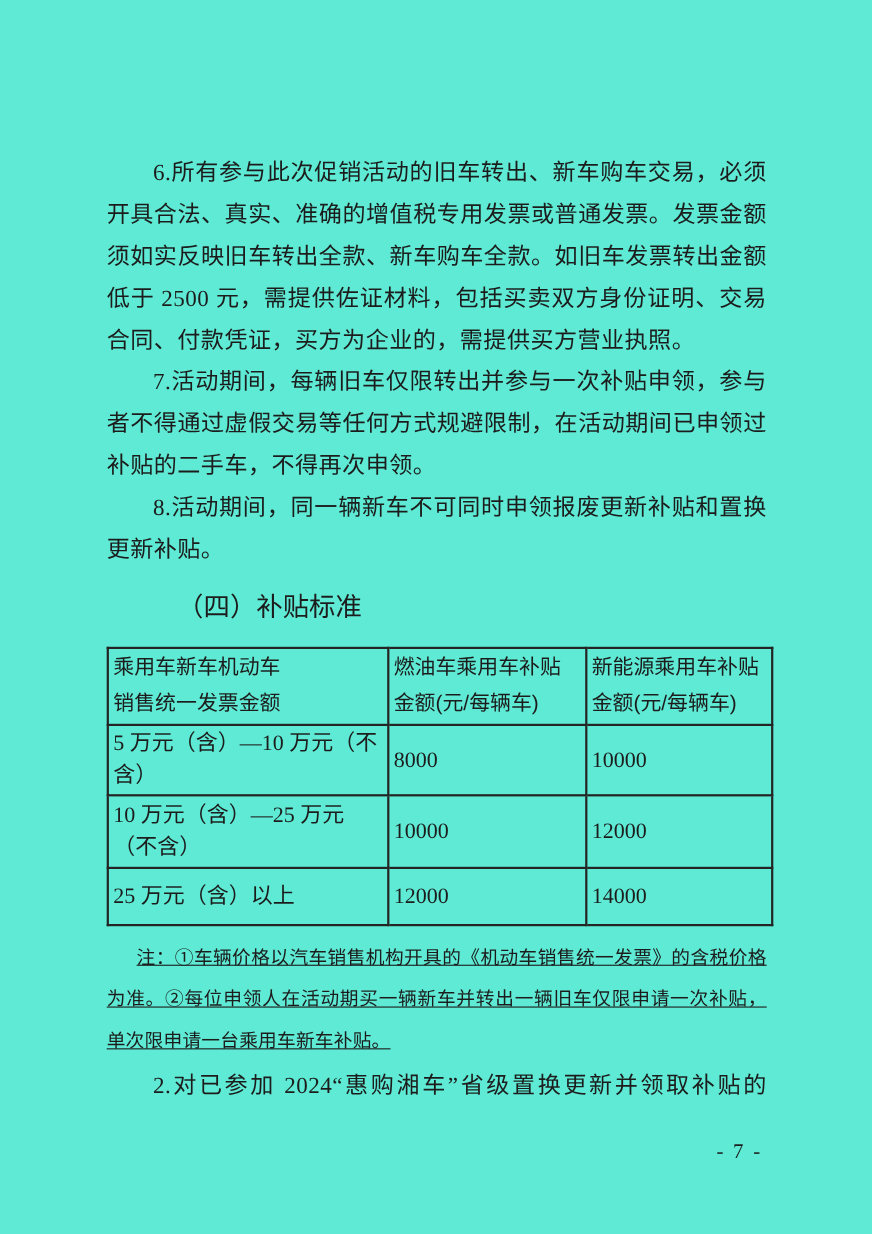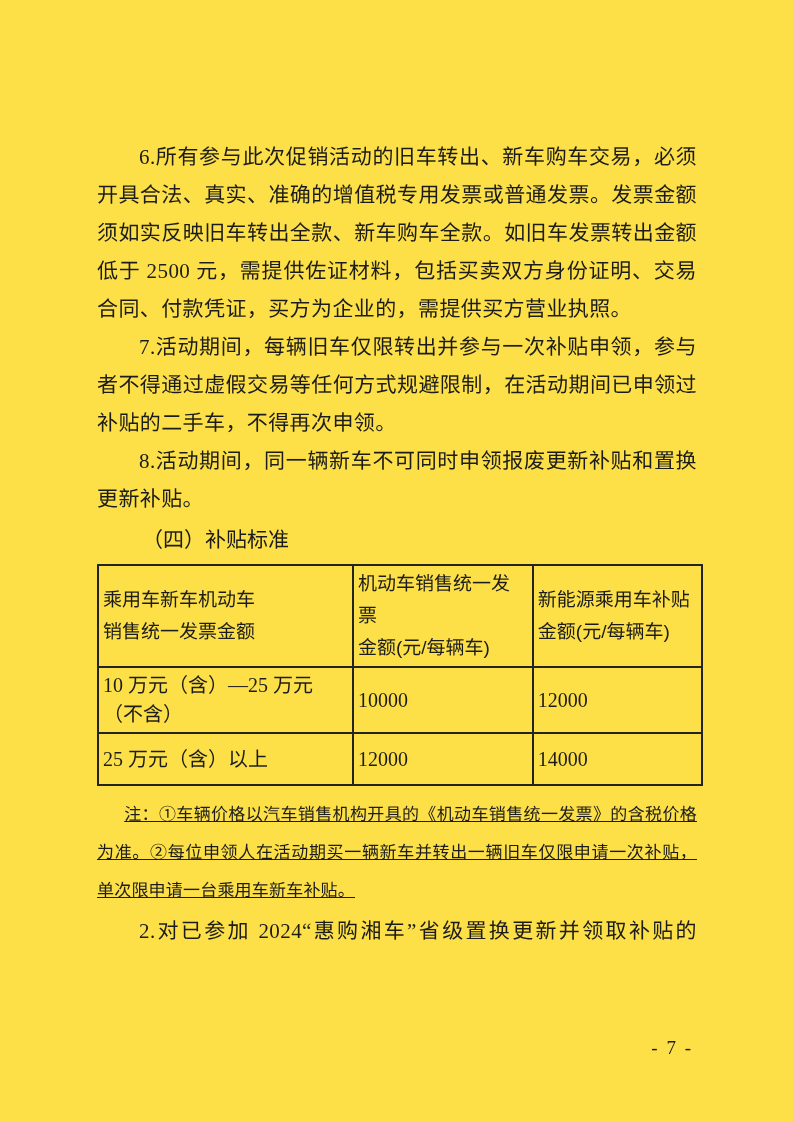--- a/index.html
+++ b/index.html
@@ -1,21 +1,21 @@
 <!DOCTYPE html>
 <html lang="zh-CN"><head>
 <meta charset="utf-8">
 <style>
   html, body { margin: 0; padding: 0; background: #e8e8e8; }
   .page {
     position: relative;
     width: 793px;
     height: 1122px;
     margin: 0 auto;
-    background: #fde047;
+    background: #5eead4;
     font-family: "Liberation Serif", "DejaVu Serif", serif;
     color: #1c1c1c;
     overflow: hidden;
   }
   .content {
     position: absolute;
     left: 97px;
     top: 138px;
     width: 600px;
   }
@@ -24,22 +24,22 @@
     font-size: 21px;
     line-height: 38px;
     text-align: justify;
     text-indent: 2em;
     letter-spacing: 0.4px;
   }
   .para.spread {
     text-align-last: justify;
   }
   .section-heading {
-    margin: 3px;
-    font-size: 21px;
+    margin: 16px;
+    font-size: 24px;
     line-height: 38px;
     font-weight: normal;
     text-indent: 2em;
   }
   table.subsidy {
     border-collapse: collapse;
     width: 606px;
     margin-top: 5px;
     table-layout: fixed;
   }
@@ -101,27 +101,32 @@
     <table class="subsidy">
       <colgroup>
         <col style="width:42.2%">
         <col style="width:29.8%">
         <col style="width:28%">
       </colgroup>
       <thead>
         <tr>
           <td>乘用车新车机动车
 销售统一发票金额</td>
-          <td>机动车销售统一发票
+          <td>燃油车乘用车补贴
 金额(元/每辆车)</td>
           <td>新能源乘用车补贴
 金额(元/每辆车)</td>
         </tr>
       </thead>
       <tbody>
+        <tr class="row-1">
+          <td>5 万元（含）—10 万元（不含）</td>
+          <td>8000</td>
+          <td>10000</td>
+        </tr>
         <tr class="row-2">
           <td>10 万元（含）—25 万元
 （不含）</td>
           <td>10000</td>
           <td>12000</td>
         </tr>
         <tr class="row-3">
           <td>25 万元（含）以上</td>
           <td>12000</td>
           <td>14000</td>

